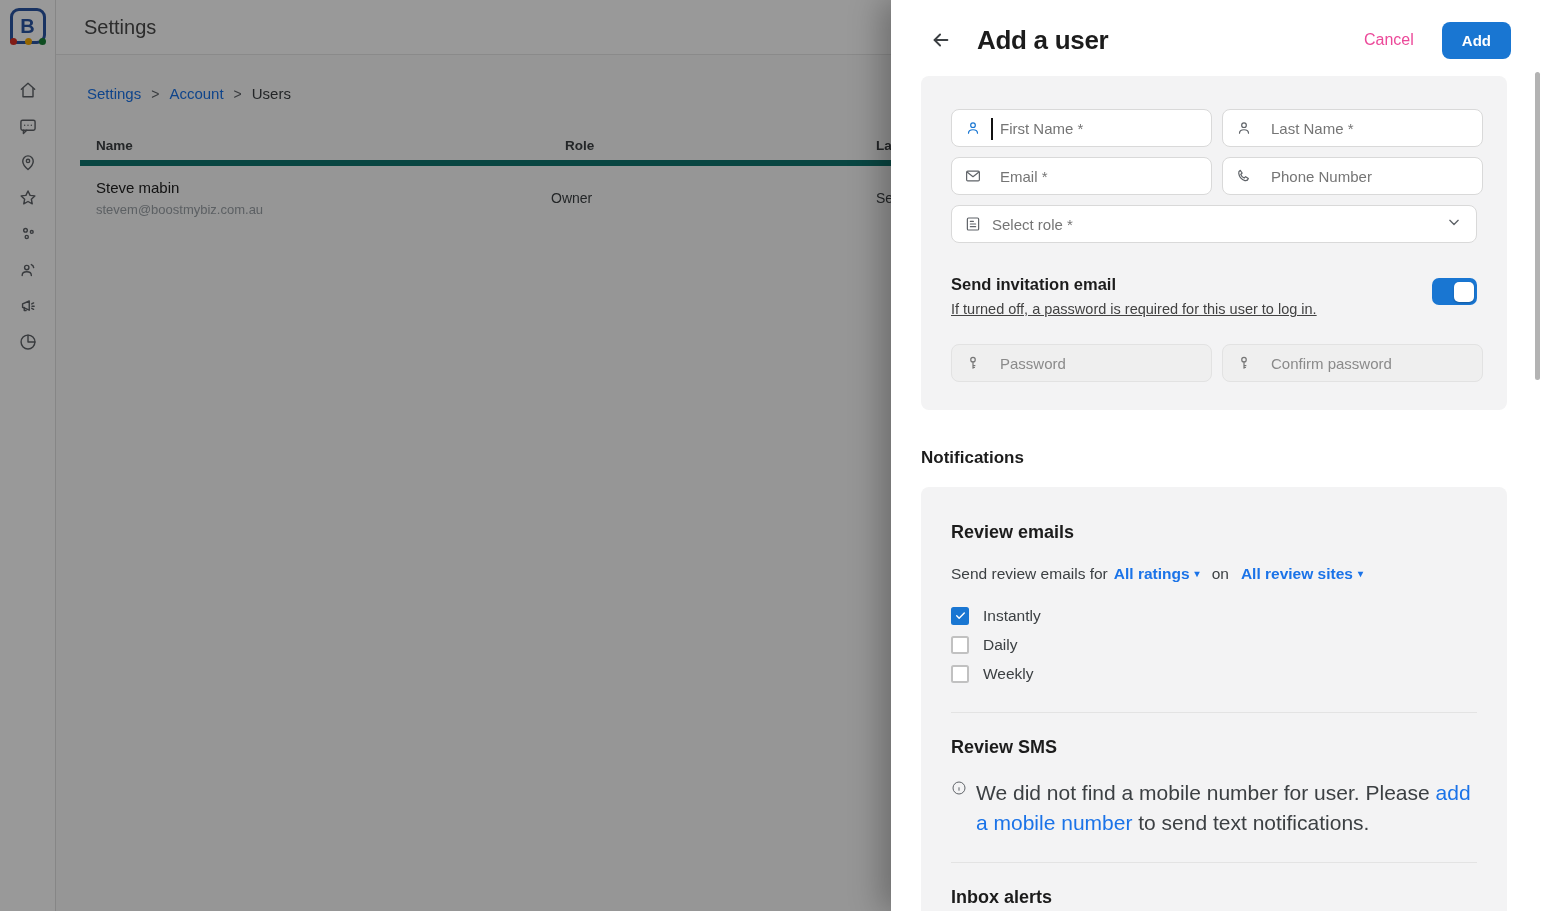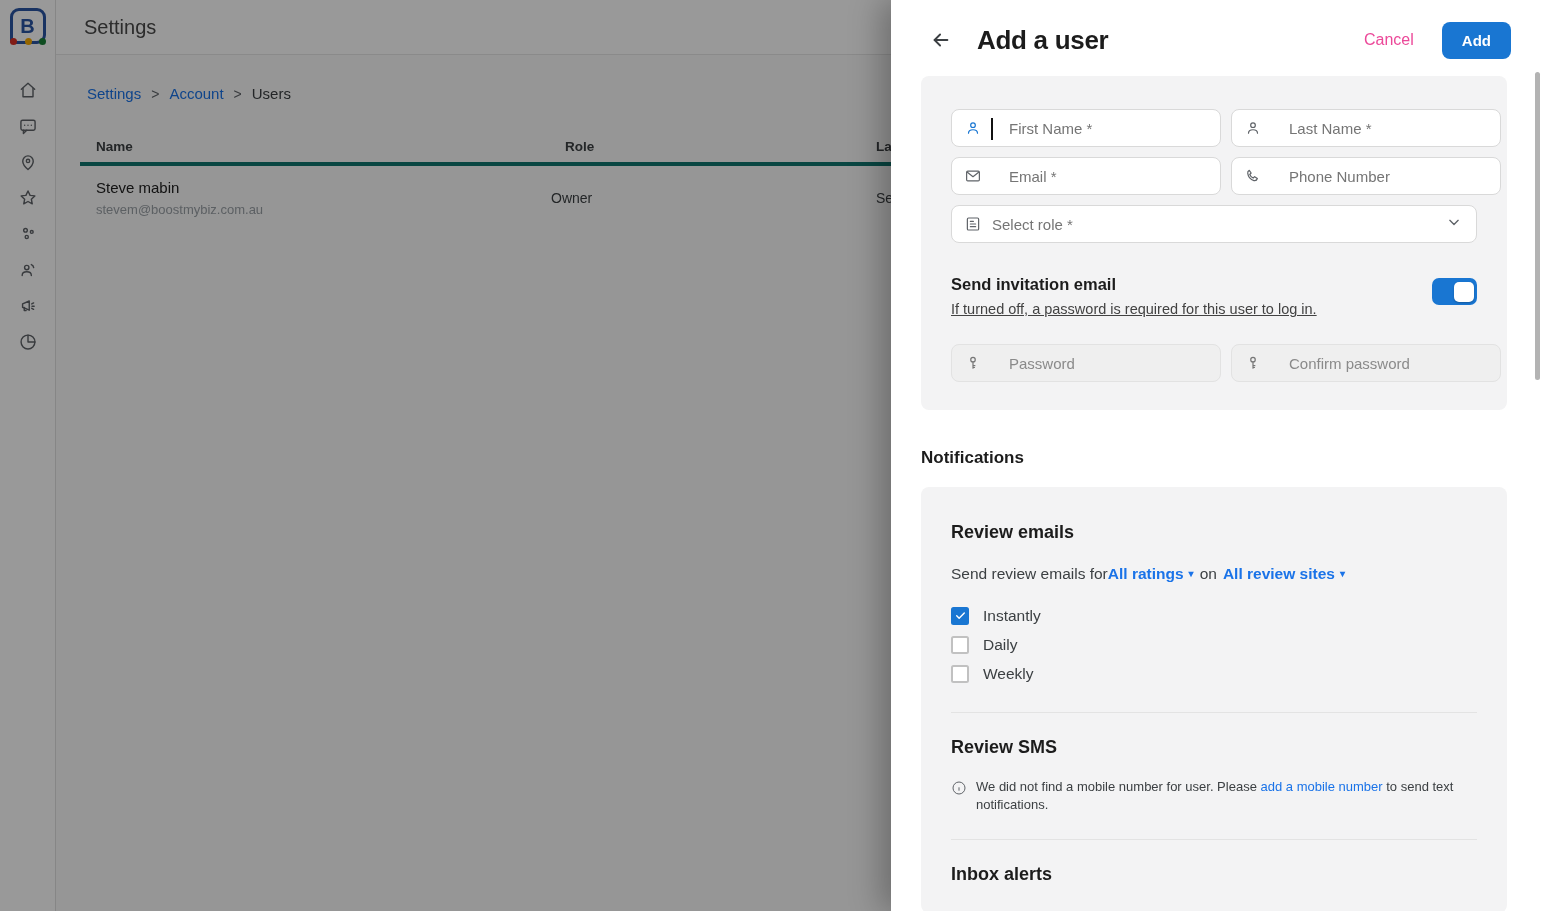--- a/index.html
+++ b/index.html
@@ -31,21 +31,21 @@
 
   .content { flex:1; background:#fafafa; padding:30px 0 0 31px; }
   .breadcrumb { display:flex; align-items:center; gap:10px; font-size:15px; }
   .crumb-link { color:#1a73e8; text-decoration:none; cursor:pointer; }
   .crumb-sep { color:#5f6368; font-size:14px; }
   .crumb-current { color:#3c4043; }
   .page-title { margin-top:22px; font-size:27px; font-weight:700; color:#1f1f1f; letter-spacing:-0.3px; }
 
   .users-table { position:relative; margin:28px 0 0 -7px; width:860px; }
   .thead { position:relative; height:36px; display:flex; align-items:center;
-           border-bottom:4px solid #0f766e; }
+           border-bottom:6px solid #0f766e; }
   .th { font-size:13.5px; font-weight:600; color:#3c4043; }
   .th-name { padding-left:16px; }
   .col-role { position:absolute; left:485px; top:50%; transform:translateY(-50%); }
   .col-last { position:absolute; left:796px; top:50%; transform:translateY(-50%); }
   .trow { position:relative; height:70px; cursor:pointer; }
   .cell-name { position:absolute; left:16px; top:13px; font-size:15px; color:#212121; }
   .cell-email { position:absolute; left:16px; top:36px; font-size:13px; color:#9aa0a6; }
   .cell-role { position:absolute; left:471px; top:24px; font-size:14px; color:#3c4043; }
   .cell-last { position:absolute; left:796px; top:24px; font-size:14px; color:#3c4043; }
 
@@ -68,21 +68,21 @@
 
   .drawer-body { padding:0 34px 0 30px; }
   .card { background:#f3f3f4; border-radius:8px; }
   .form-card { padding:33px 30px 28px; }
   .grid2 { display:grid; grid-template-columns:1fr 1fr; gap:10px; }
   .field { height:38px; background:#fff; border:1px solid #d9d9d9; border-radius:8px;
            display:flex; align-items:center; padding:0 12px; position:relative; }
   .field svg { width:18px; height:18px; stroke:#5f6368; fill:none; stroke-width:1.6;
                stroke-linecap:round; stroke-linejoin:round; flex:0 0 18px; }
   .field.focused svg { stroke:#1976d2; }
-  .field input { border:none; outline:none; background:transparent; flex:1; margin-left:27px;
+  .field input { border:none; outline:none; background:transparent; flex:1; margin-left:18px;
                  font-size:15px; color:#212121; font-family:inherit; min-width:0; }
   .field input::placeholder { color:#757575; opacity:1; }
   .caret { position:absolute; left:39px; top:8px; width:1.5px; height:22px; background:#111; }
   .select-field { margin-top:10px; cursor:pointer; }
   .select-placeholder { flex:1; margin-left:10px; font-size:15px; color:#757575; }
   .chevron svg { width:20px; height:20px; stroke:#5f6368; }
   .field.disabled { background:#efefef; border-color:#e2e2e2; }
   .field.disabled svg { stroke:#757575; }
   .field.disabled input::placeholder { color:#8a8a8a; }
 
@@ -93,41 +93,41 @@
             cursor:pointer; flex:0 0 45px; margin-top:3px; }
   .toggle .knob { position:absolute; top:3.5px; width:20px; height:20px; border-radius:5px;
                   background:#fff; box-shadow:0 1px 2px rgba(0,0,0,0.25); }
   .toggle.on .knob { right:3.5px; }
   .pw-grid { margin-top:27px; }
 
   .section-heading { margin:38px 0 19px 0; font-size:17px; font-weight:700; color:#1c1c1c; }
   .notif-card { padding:35px 30px 28px; }
   .card-h3 { font-size:18px; font-weight:700; color:#1c1c1c; }
   .sentence { margin-top:22px; font-size:15.5px; color:#3c4043; display:flex; align-items:center;
-              flex-wrap:wrap; }
+              flex-wrap:wrap; gap:6px; }
   .dd-link { color:#1a73e8; font-weight:600; cursor:pointer; display:inline-flex; align-items:center; gap:5px; }
   .dd-caret { font-size:10px; line-height:1; }
   .sentence .plain { color:#3c4043; }
   .sentence .mid { margin:0 6px; }
 
   .check-list { margin-top:18px; }
   .check-row { display:flex; align-items:center; height:29px; cursor:pointer; }
   .checkbox { width:18px; height:18px; border-radius:2.5px; border:2px solid #c1c1c1; background:#fff;
               display:flex; align-items:center; justify-content:center; }
   .checkbox svg { width:13px; height:13px; stroke:#fff; fill:none; stroke-width:2.6;
                   stroke-linecap:round; stroke-linejoin:round; display:none; }
   .checkbox.on { background:#1976d2; border-color:#1976d2; }
   .checkbox.on svg { display:block; }
   .check-label { margin-left:14px; font-size:15.5px; color:#3c4043; }
 
   .divider { border:none; border-top:1px solid #e3e3e3; margin:24px 0; }
   .sms-row { margin-top:20px; display:flex; gap:9px; }
   .info-icon { flex:0 0 16px; margin-top:2px; }
   .info-icon svg { width:16px; height:16px; stroke:#5f6368; fill:none; stroke-width:1.5; }
-  .sms-text { font-size:13px; color:#3c4043; line-height:1.42; max-width:520px; }
+  .sms-text { font-size:21px; color:#3c4043; line-height:1.42; max-width:520px; }
   .sms-link { color:#1a73e8; font-weight:500; cursor:pointer; }
 
   .scroll-thumb { position:absolute; right:1px; top:72px; width:5px; height:308px;
                   background:#b3b3b3; border-radius:3px; cursor:pointer; }
 </style>
 </head>
 <body>
 
 <div class="app">
   <aside class="sidebar">

